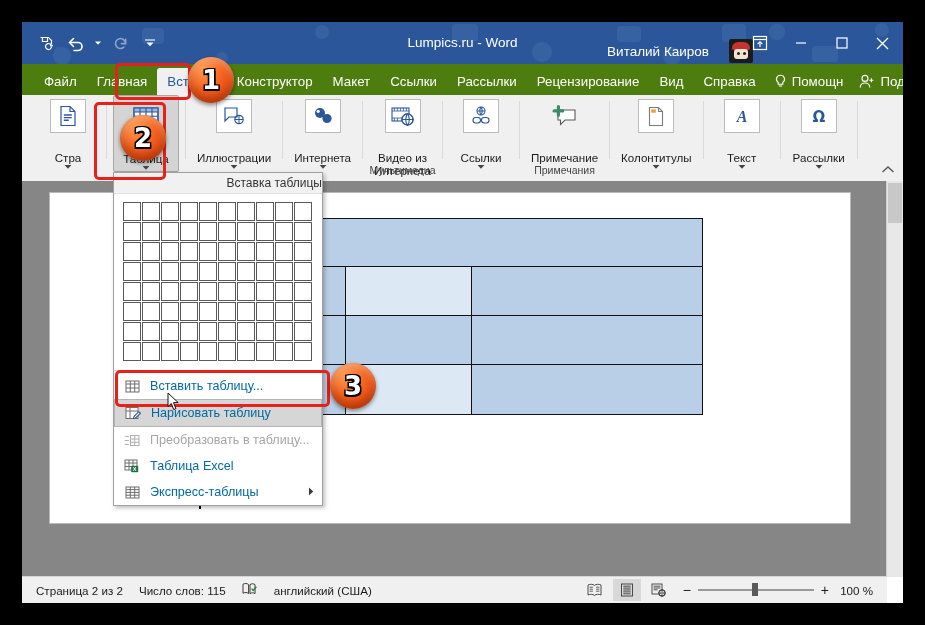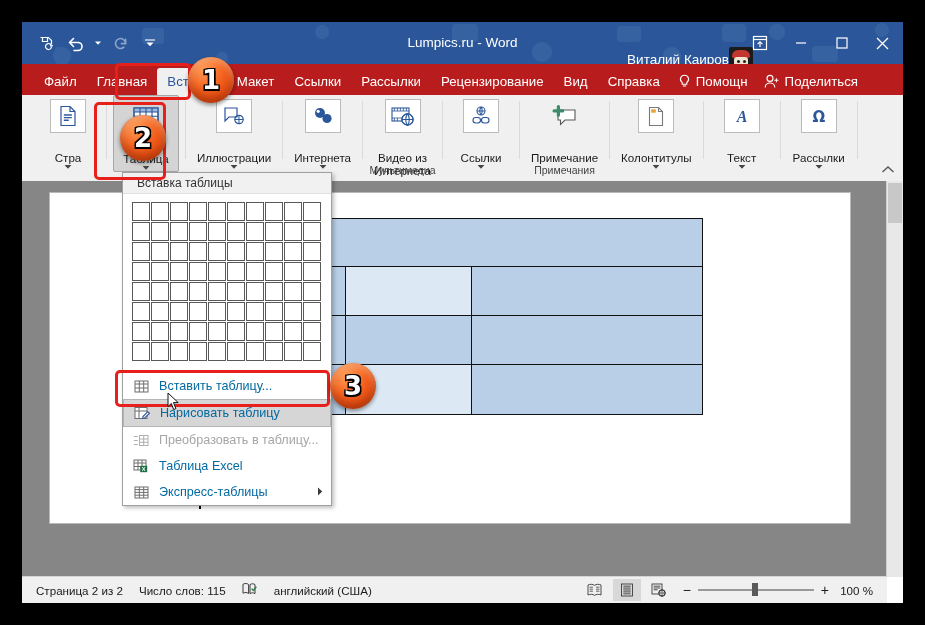--- a/index.html
+++ b/index.html
@@ -10,33 +10,33 @@
   .titlebar{position:relative;height:42px;background:#2b579a;overflow:hidden;}
   .tb-pattern{position:absolute;inset:0;opacity:.18;}
   .qat{position:absolute;left:10px;top:0;height:42px;display:flex;align-items:center;gap:2px;z-index:3;}
   .qat-btn{width:28px;height:26px;display:flex;align-items:center;justify-content:center;color:#fff;}
   .qat-btn svg{display:block;}
   .qat-btn.dim{opacity:.45;}
   .qat-caret{width:12px;height:26px;display:flex;align-items:center;justify-content:center;}
   .qat-caret svg{display:block;}
   .doc-title{position:absolute;left:0;right:0;top:0;height:42px;line-height:42px;text-align:center;color:#fff;
              font-size:13.5px;z-index:2;pointer-events:none;}
-  .acct{position:absolute;right:150px;top:16px;height:42px;display:flex;align-items:center;gap:0;z-index:3;}
+  .acct{position:absolute;right:150px;top:8px;height:42px;display:flex;align-items:center;gap:20px;z-index:3;}
   .acct-name{color:#fff;font-size:13.5px;white-space:nowrap;}
   .avatar{width:24px;height:24px;background:#1b1b1b;border-radius:2px;position:relative;overflow:hidden;}
   .av-hat{position:absolute;left:3px;top:3px;width:18px;height:8px;background:#c2362f;border-radius:7px 7px 2px 2px;}
   .av-face{position:absolute;left:5px;top:10px;width:14px;height:10px;background:#efe3d2;border-radius:3px;}
   .av-eye{position:absolute;top:13px;width:3px;height:3px;background:#222;border-radius:50%;}
   .win-ctrls{position:absolute;right:0;top:0;height:42px;display:flex;align-items:center;z-index:3;}
   .wc{width:41px;height:42px;display:flex;align-items:center;justify-content:center;color:#fff;}
   .wc.ribopt{width:40px;}
   .wc svg{display:block;}
 
   
-  .tabs{position:relative;height:31px;background:#b91c1c;display:flex;align-items:flex-end;padding-left:12px;}
+  .tabs{position:relative;height:31px;background:#4d7c0f;display:flex;align-items:flex-end;padding-left:12px;}
   .tab{height:27px;line-height:27px;padding:0 10px;color:#fff;font-size:13.3px;white-space:nowrap;}
   .tab.active{background:#f0f0f0;color:#2b579a;border-radius:3px 3px 0 0;}
   .tellme{display:flex;align-items:center;gap:5px;color:#fff;font-size:13.3px;height:27px;padding:0 8px;}
   .share{display:flex;align-items:center;gap:5px;color:#fff;font-size:13.3px;height:27px;padding:0 8px;}
   .tabs svg{display:block;}
 
   
   .ribbon{position:relative;height:86px;background:#f0f0f0;border-bottom:1px solid #d4d4d4;display:flex;align-items:stretch;padding-left:8px;}
   .grp{display:flex;flex-direction:column;align-items:center;justify-content:flex-start;position:relative;padding:0 6px;}
   .grp-items{display:flex;align-items:flex-start;height:68px;}
@@ -194,20 +194,21 @@
             <path d="M1 1l11 11M12 1L1 12"></path>
           </svg>
       </div>
     </div>
   </div>
 
   <div class="tabs">
     <div class="tab">Файл</div>
     <div class="tab">Главная</div>
     <div class="tab active">Вставка</div>
+    <div class="tab">Конструктор</div>
     <div class="tab">Макет</div>
     <div class="tab">Ссылки</div>
     <div class="tab">Рассылки</div>
     <div class="tab">Рецензирование</div>
     <div class="tab">Вид</div>
     <div class="tab">Справка</div>
     <div class="tellme">
       <span>
         <svg width="13" height="15" viewBox="0 0 13 15" fill="none" stroke="#fff" stroke-width="1.1">
           <path d="M6.5 1.2a4 4 0 0 0-2.3 7.3v1.7h4.6V8.5A4 4 0 0 0 6.5 1.2z"></path>
@@ -479,21 +480,21 @@
       </tbody>
         </table>
       <div class="caret-text" style="left:149px;top:290px;height:26px;"></div>
     </div>
 
     <div class="vscroll">
       <div class="vthumb"></div>
     </div>
   </div>
 
-  <div class="menu" style="left:100px;top:150px;width:208px;">
+  <div class="menu" style="left:91px;top:150px;width:208px;text-align:right;">
     <div class="menu-head">Вставка таблицы</div>
     <div class="grid-wrap">
       <div class="grid-row">
         <div class="cellsq"></div>
           <div class="cellsq"></div>
           <div class="cellsq"></div>
           <div class="cellsq"></div>
           <div class="cellsq"></div>
           <div class="cellsq"></div>
           <div class="cellsq"></div>

